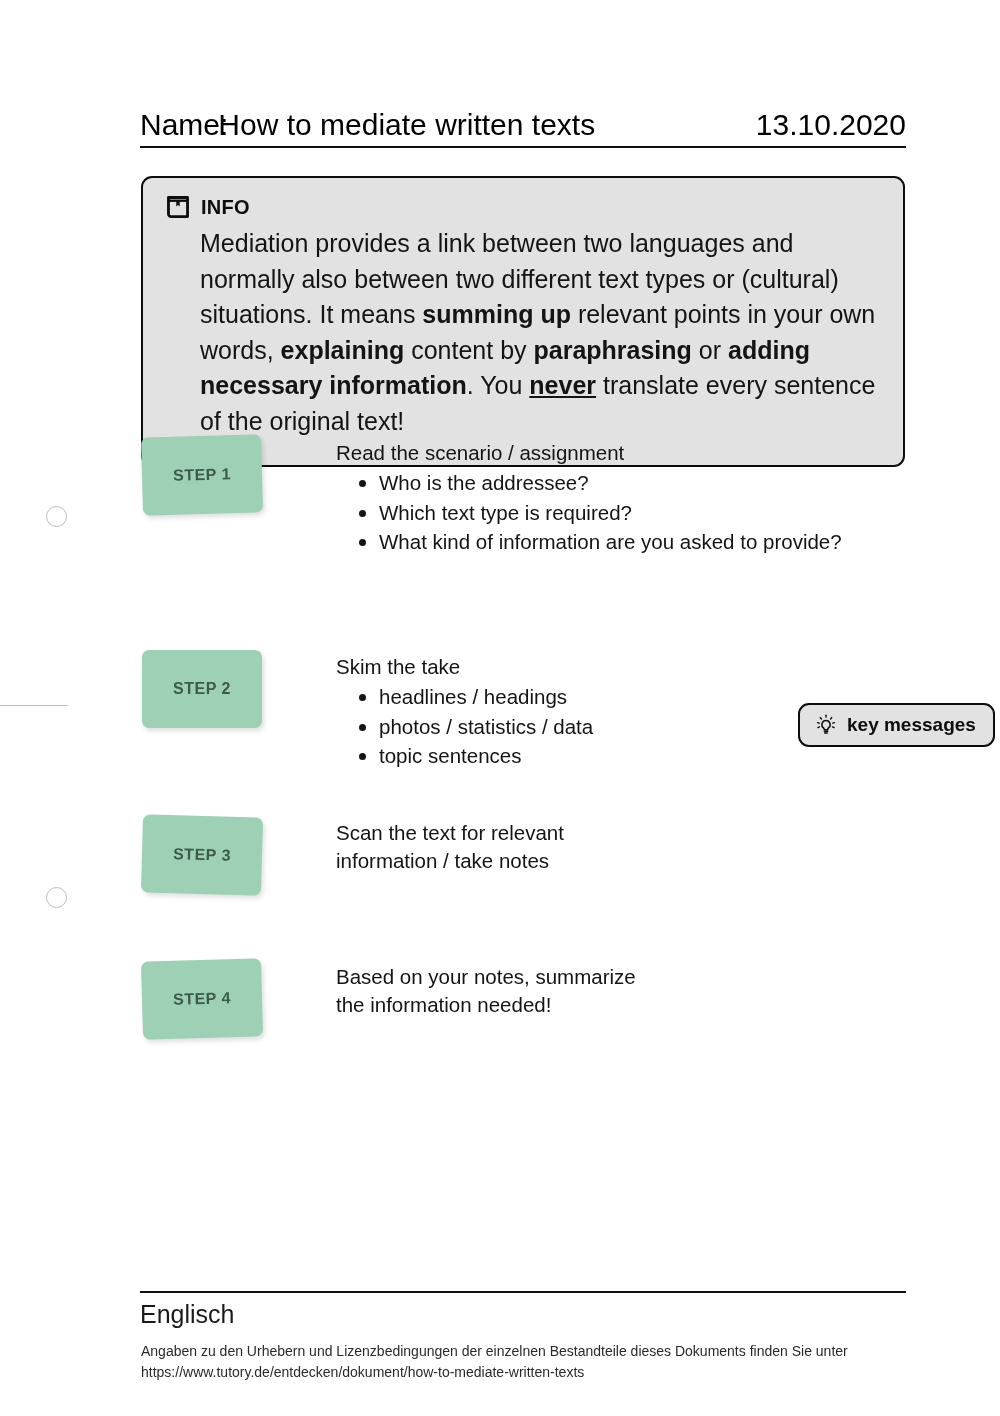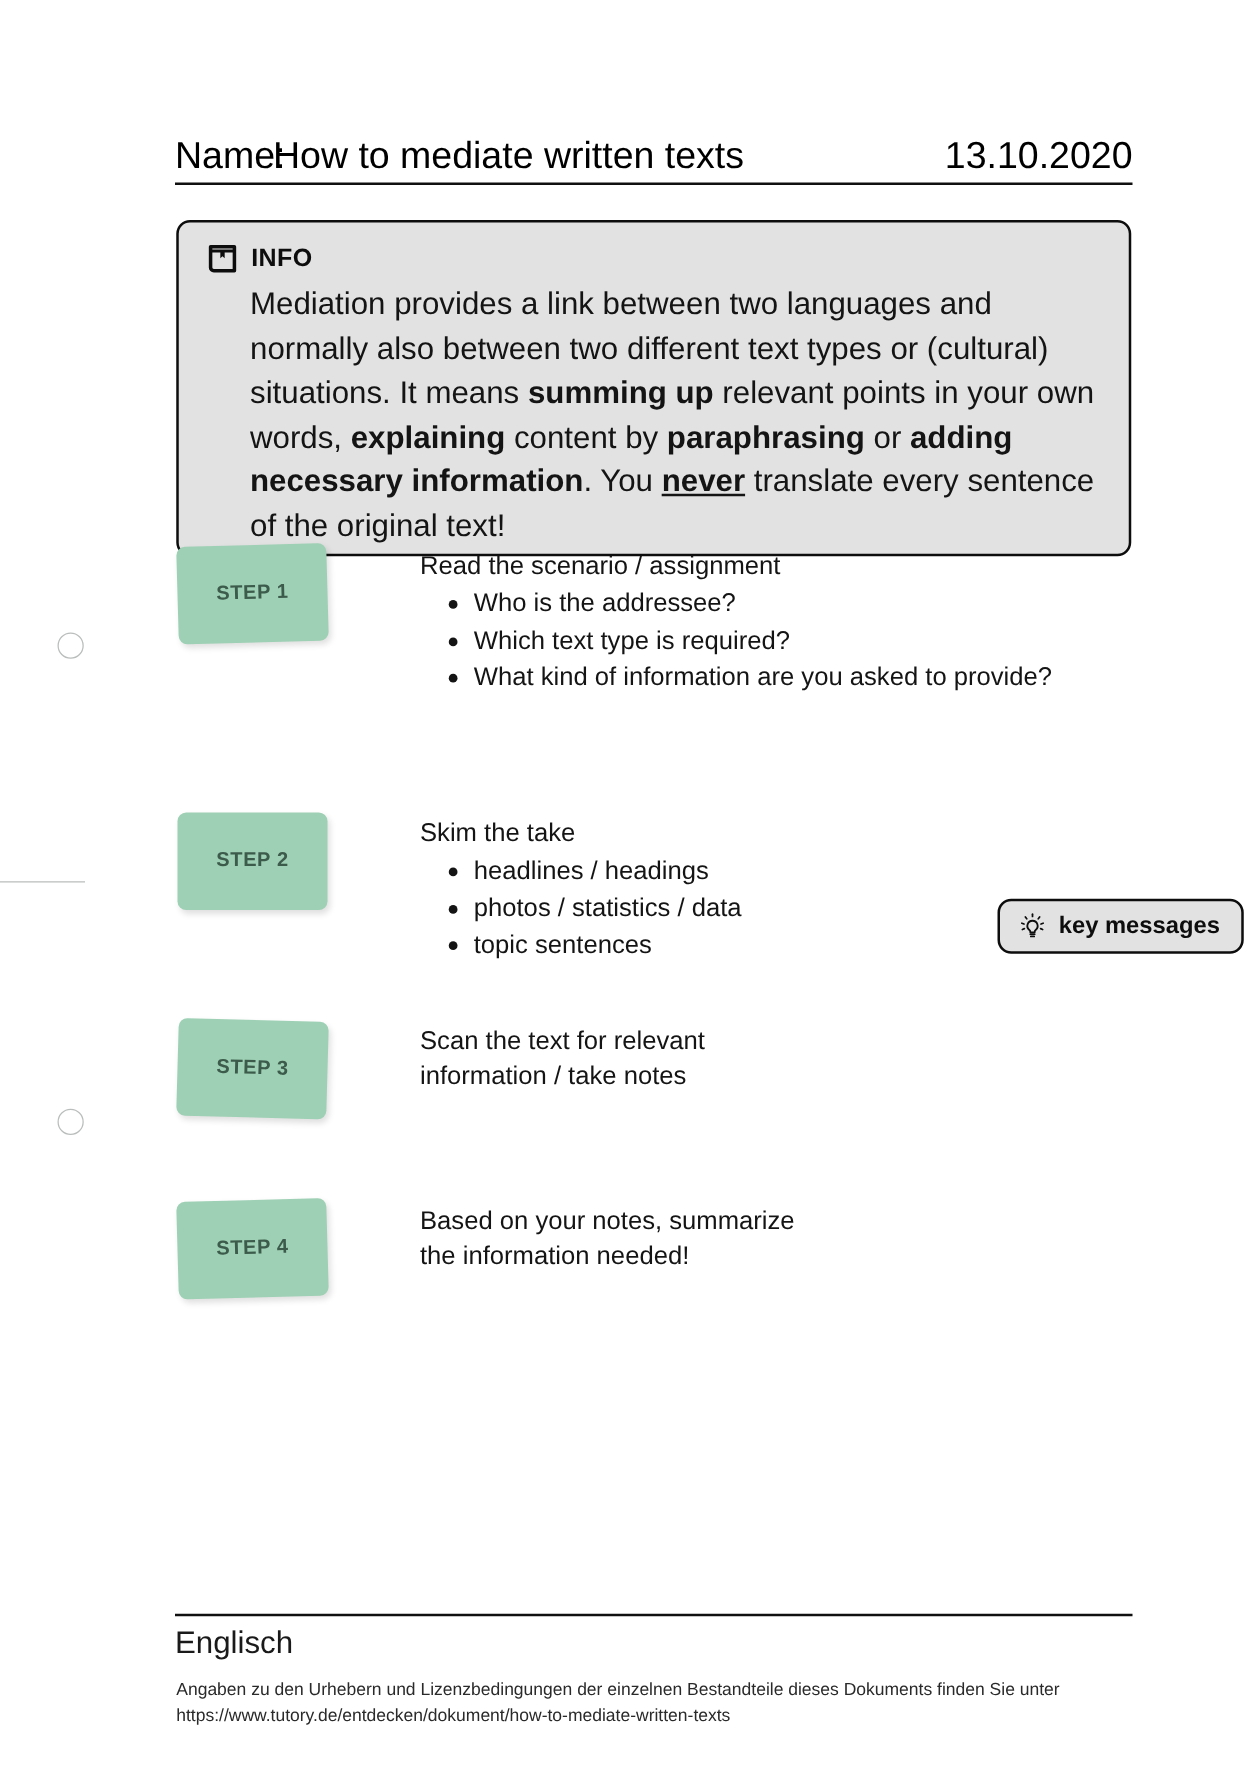--- a/index.html
+++ b/index.html
@@ -70,21 +70,21 @@
   
   .info-box {
     position: absolute;
     left: 141px;
     top: 176px;
     width: 764px;
     box-sizing: border-box;
     background: #e2e2e2;
     border: 2.2px solid #0d0d0d;
     border-radius: 11px;
-    padding: 16px 22px 4px 22px;
+    padding: 16px 22px 26px 22px;
   }
   .info-head {
     display: flex;
     align-items: center;
     gap: 10px;
     margin-bottom: 6px;
   }
   .info-icon {
     width: 26px;
     height: 26px;
@@ -178,21 +178,20 @@
     align-items: center;
     gap: 9px;
     padding: 0 17px 0 14px;
     background: #e2e2e2;
     border: 2.2px solid #0d0d0d;
     border-radius: 11px;
     font-size: 19px;
     font-weight: bold;
     color: #0d0d0d;
     white-space: nowrap;
-    margin-top: 16px;
   }
   .bulb-icon { width: 24px; height: 24px; display: block; flex: 0 0 auto; }
 
   
   .footer-rule {
     position: absolute;
     left: 140px;
     top: 1291px;
     width: 766px;
     height: 0;

